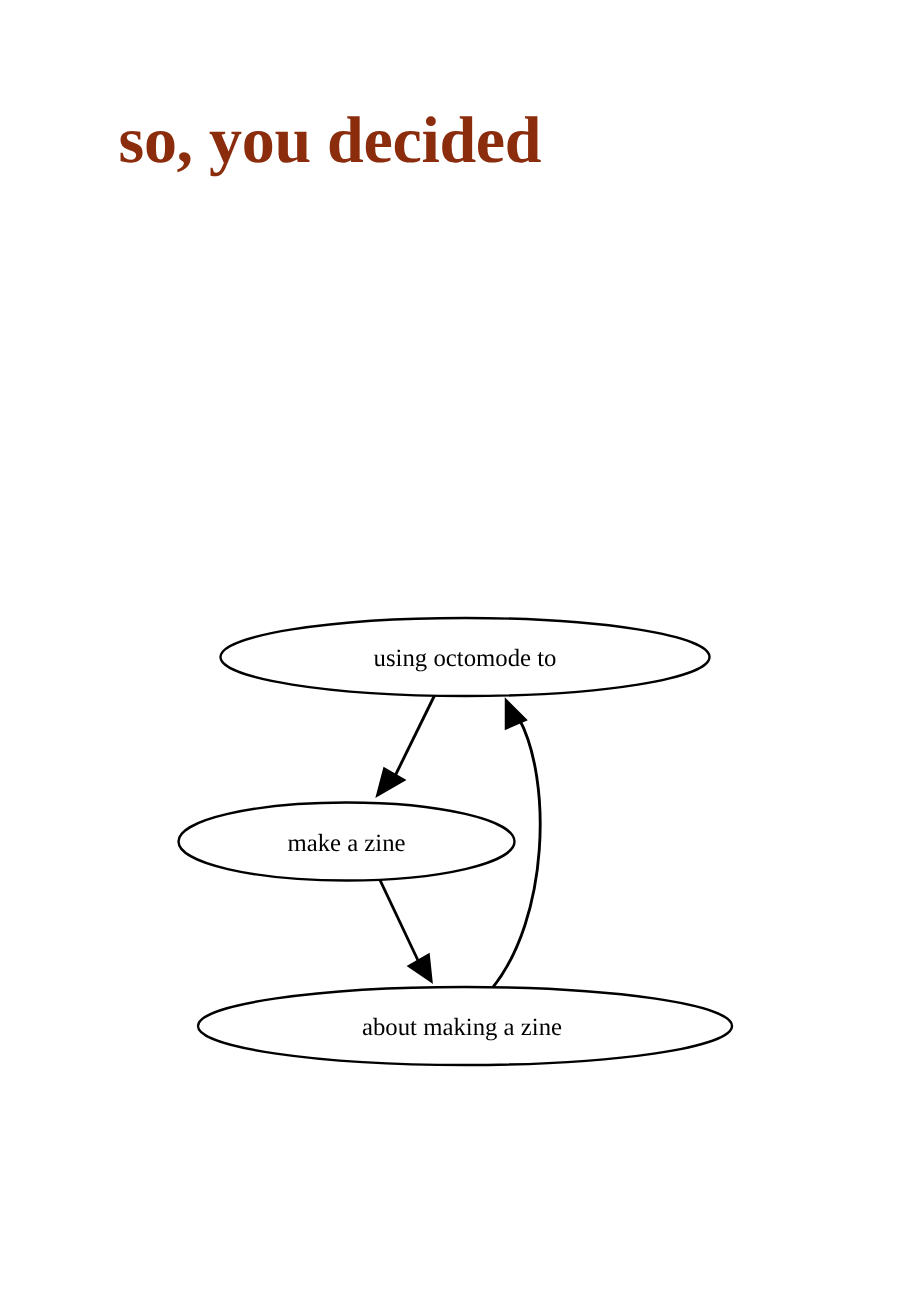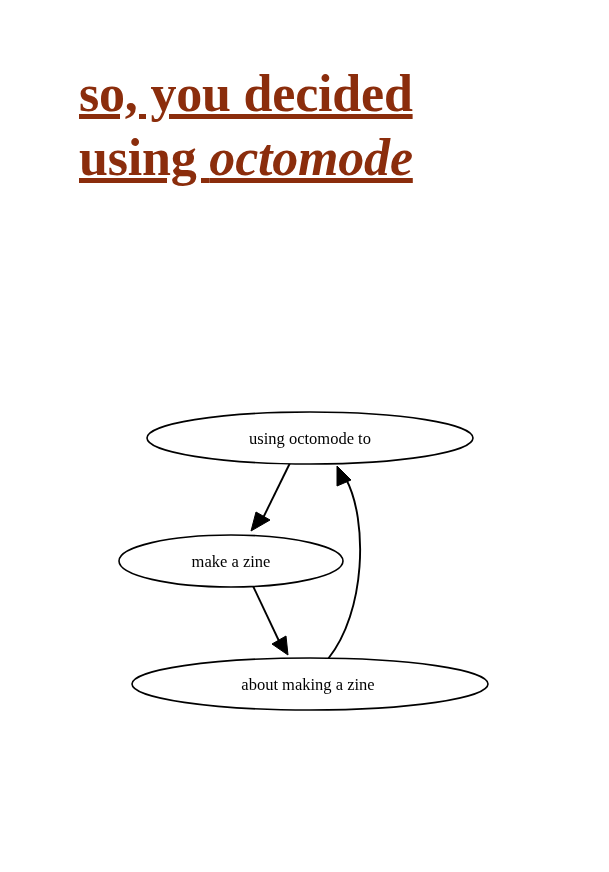--- a/index.html
+++ b/index.html
@@ -27,26 +27,25 @@
   .title-block {
     position: absolute;
     left: 79px;
     top: 62px;
     width: 470px;
   }
 
   .title-line {
     font-family: "Liberation Serif", "DejaVu Serif", serif;
     font-weight: bold;
-    font-size: 52px;
+    font-size: 44px;
     line-height: 64px;
     letter-spacing: -0.2px;
     color: #8b2d0c;
     white-space: nowrap;
-    text-decoration: underline;
   }
 
   .title-em {
     font-style: italic;
     font-weight: bold;
   }
 
   
   .graph {
     position: absolute;
@@ -86,21 +85,20 @@
     dominant-baseline: alphabetic;
   }
 </style>
 </head>
 <body>
 
 <div class="page">
 
   <div class="title-block">
     <div class="title-line" style="color: rgb(139, 45, 12);">so, you decided</div>
-    <div class="title-line" style="color: rgb(139, 45, 12);"><span>using </span><span class="title-em">octomode</span></div>
   </div>
 
   <div class="graph">
     <svg width="609" height="872" viewBox="0 0 609 872" xmlns="http://www.w3.org/2000/svg">
 
       <g>
         <path class="edge-path" d="M 290,463 L 263,518"></path>
         <polygon class="edge-head" points="251,531 256,512 270,520"></polygon>
       </g>
 

